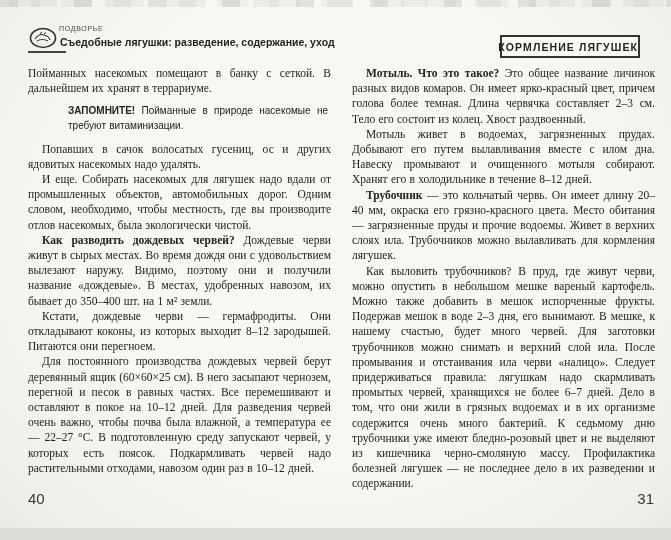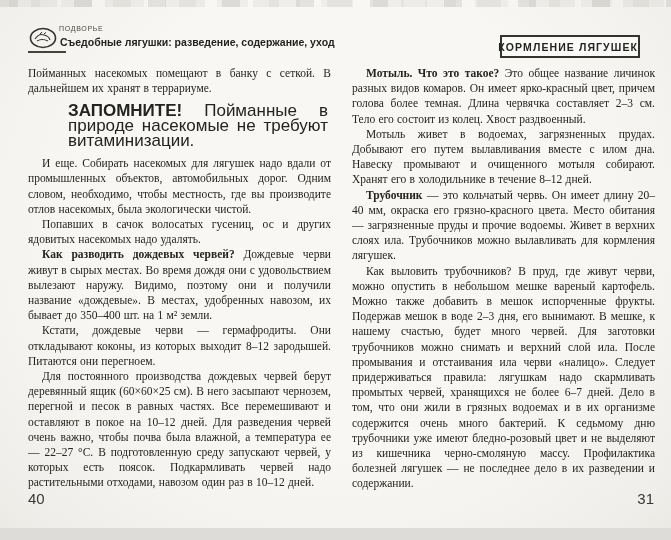--- a/index.html
+++ b/index.html
@@ -51,21 +51,21 @@
     text-align:justify;word-spacing:.4px;
   }
   .col-left{left:28px;}
   .col-right{left:352px;}
   .col p{margin:0;}
   .ind{text-indent:14px;}
   .gap-top{margin-top:9px;}
   .lead{font-weight:bold;}
   .note{
     font-family:"Liberation Sans", sans-serif;
-    font-size:17px;line-height:14.6px;
+    font-size:10px;line-height:14.6px;
     margin:8px 3px 8px 40px;
     text-align:justify;color:#232320;
   }
   .note .lead{font-weight:bold;}
   .page-num{
     position:absolute;top:490px;
     font-family:"Liberation Sans", sans-serif;
     font-size:15px;color:#3a3834;
   }
   .page-num-left{left:28px;}
@@ -89,22 +89,22 @@
 
   <div class="chapter-box">
     <span>КОРМЛЕНИЕ ЛЯГУШЕК</span>
   </div>
 
   <div class="col col-left">
     <p>Пойманных насекомых помещают в банку с сеткой. В дальнейшем их хранят в террариуме.</p>
 
     <div class="note"><span class="lead">ЗАПОМНИТЕ!</span> <span>Пойманные в природе насекомые не требуют витаминизации.</span></div>
 
+    <p class="ind">Попавших в сачок волосатых гусениц, ос и других ядовитых насекомых надо удалять.</p>
     <p class="ind">И еще. Собирать насекомых для лягушек надо вдали от промышленных объектов, автомобильных дорог. Одним словом, необходимо, чтобы местность, где вы производите отлов насекомых, была экологически чистой.</p>
-    <p class="ind">Попавших в сачок волосатых гусениц, ос и других ядовитых насекомых надо удалять.</p>
 
     <p class="ind gap-top"><span class="lead">Как разводить дождевых червей?</span> <span>Дождевые черви живут в сырых местах. Во время дождя они с удовольствием вылезают наружу. Видимо, поэтому они и получили название «дождевые». В местах, удобренных навозом, их бывает до 350–400 шт. на 1 м² земли.</span></p>
 
     <p class="ind">Кстати, дождевые черви — гермафродиты. Они откладывают коконы, из которых выходит 8–12 зародышей. Питаются они перегноем.</p>
     <p class="ind">Для постоянного производства дождевых червей берут деревянный ящик (60×60×25 см). В него засыпают чернозем, перегной и песок в равных частях. Все перемешивают и оставляют в покое на 10–12 дней. Для разведения червей очень важно, чтобы почва была влажной, а температура ее — 22–27 °С. В подготовленную среду запускают червей, у которых есть поясок. Подкармливать червей надо растительными отходами, навозом один раз в 10–12 дней.</p>
   </div>
 
   <div class="col col-right">
     <p class="ind"><span class="lead">Мотыль. Что это такое?</span> <span>Это общее название личинок разных видов комаров. Он имеет ярко-красный цвет, причем голова более темная. Длина червячка составляет 2–3 см. Тело его состоит из колец. Хвост раздвоенный.</span></p>
 

